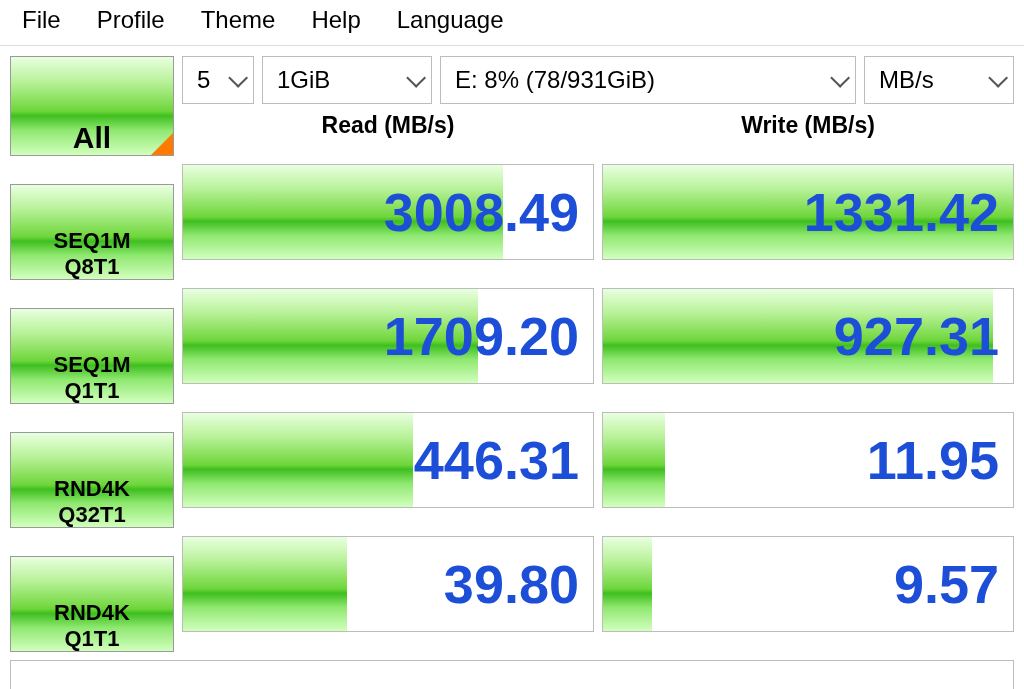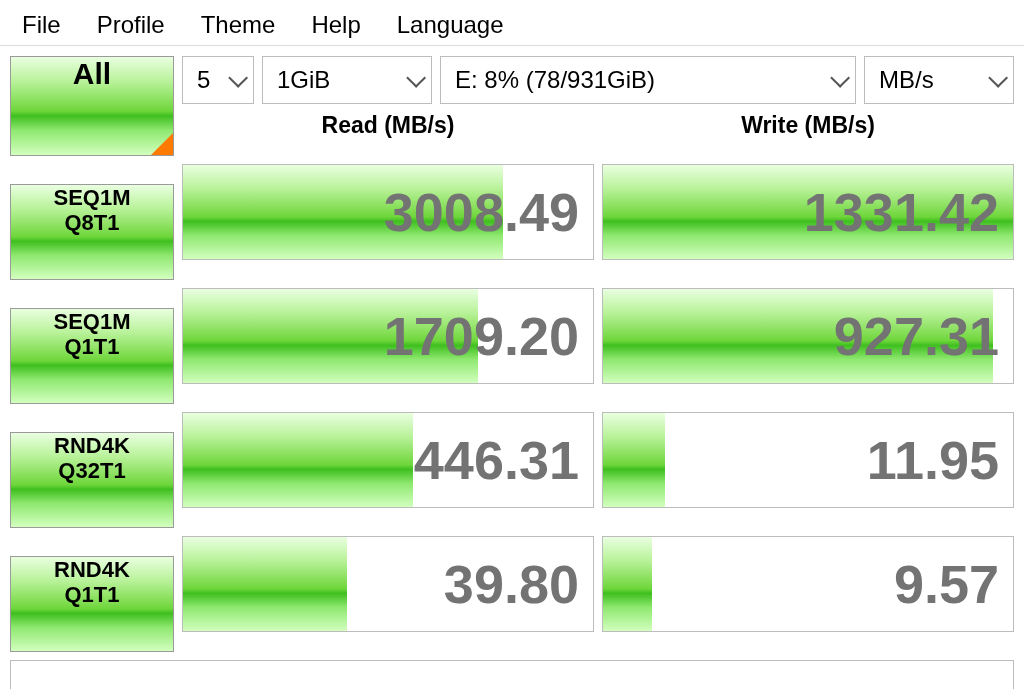--- a/index.html
+++ b/index.html
@@ -8,21 +8,21 @@
     width: 1024px;
     height: 689px;
     font-family: "Segoe UI", Arial, sans-serif;
     background: #ffffff;
     overflow: hidden;
   }
 
   
   .menubar {
     display: flex;
-    align-items: flex-end;
+    align-items: flex-start;
     height: 46px;
     padding: 0 4px;
     border-bottom: 1px solid #dcdcdc;
     font-size: 24px;
     color: #000;
     gap: 0;
   }
   .menubar .menu-item {
     padding: 6px 18px;
     cursor: default;
@@ -85,21 +85,21 @@
     font-weight: 700;
     font-size: 23px;
   }
 
   
   .label-btn {
     position: relative;
     display: flex;
     flex-direction: column;
     align-items: center;
-    justify-content: flex-start;
+    justify-content: flex-end;
     border: 1px solid #9a9a9a;
     background: linear-gradient(to bottom,
                  #e9ffe0 0%, #b9f29a 25%, #6fd63b 55%, #3fbf1f 60%,
                  #8fe870 75%, #d2ffbe 100%);
     font-weight: 700;
     color: #000;
     text-align: center;
     overflow: hidden;
   }
   .label-btn.all {
@@ -136,21 +136,21 @@
                  #e9ffe0 0%, #b9f29a 25%, #6fd63b 55%, #3fbf1f 60%,
                  #8fe870 75%, #d2ffbe 100%);
   }
   .value-cell .num {
     position: absolute;
     right: 14px;
     top: 50%;
     transform: translateY(-50%);
     font-size: 54px;
     font-weight: 700;
-    color: #737373;
+    color: #1d4ed8;
     white-space: nowrap;
   }
 
   
   .status-bar {
     grid-column: 1 / span 3;
     height: 44px;
     border: 1px solid #bcbcbc;
     background: #fff;
   }

